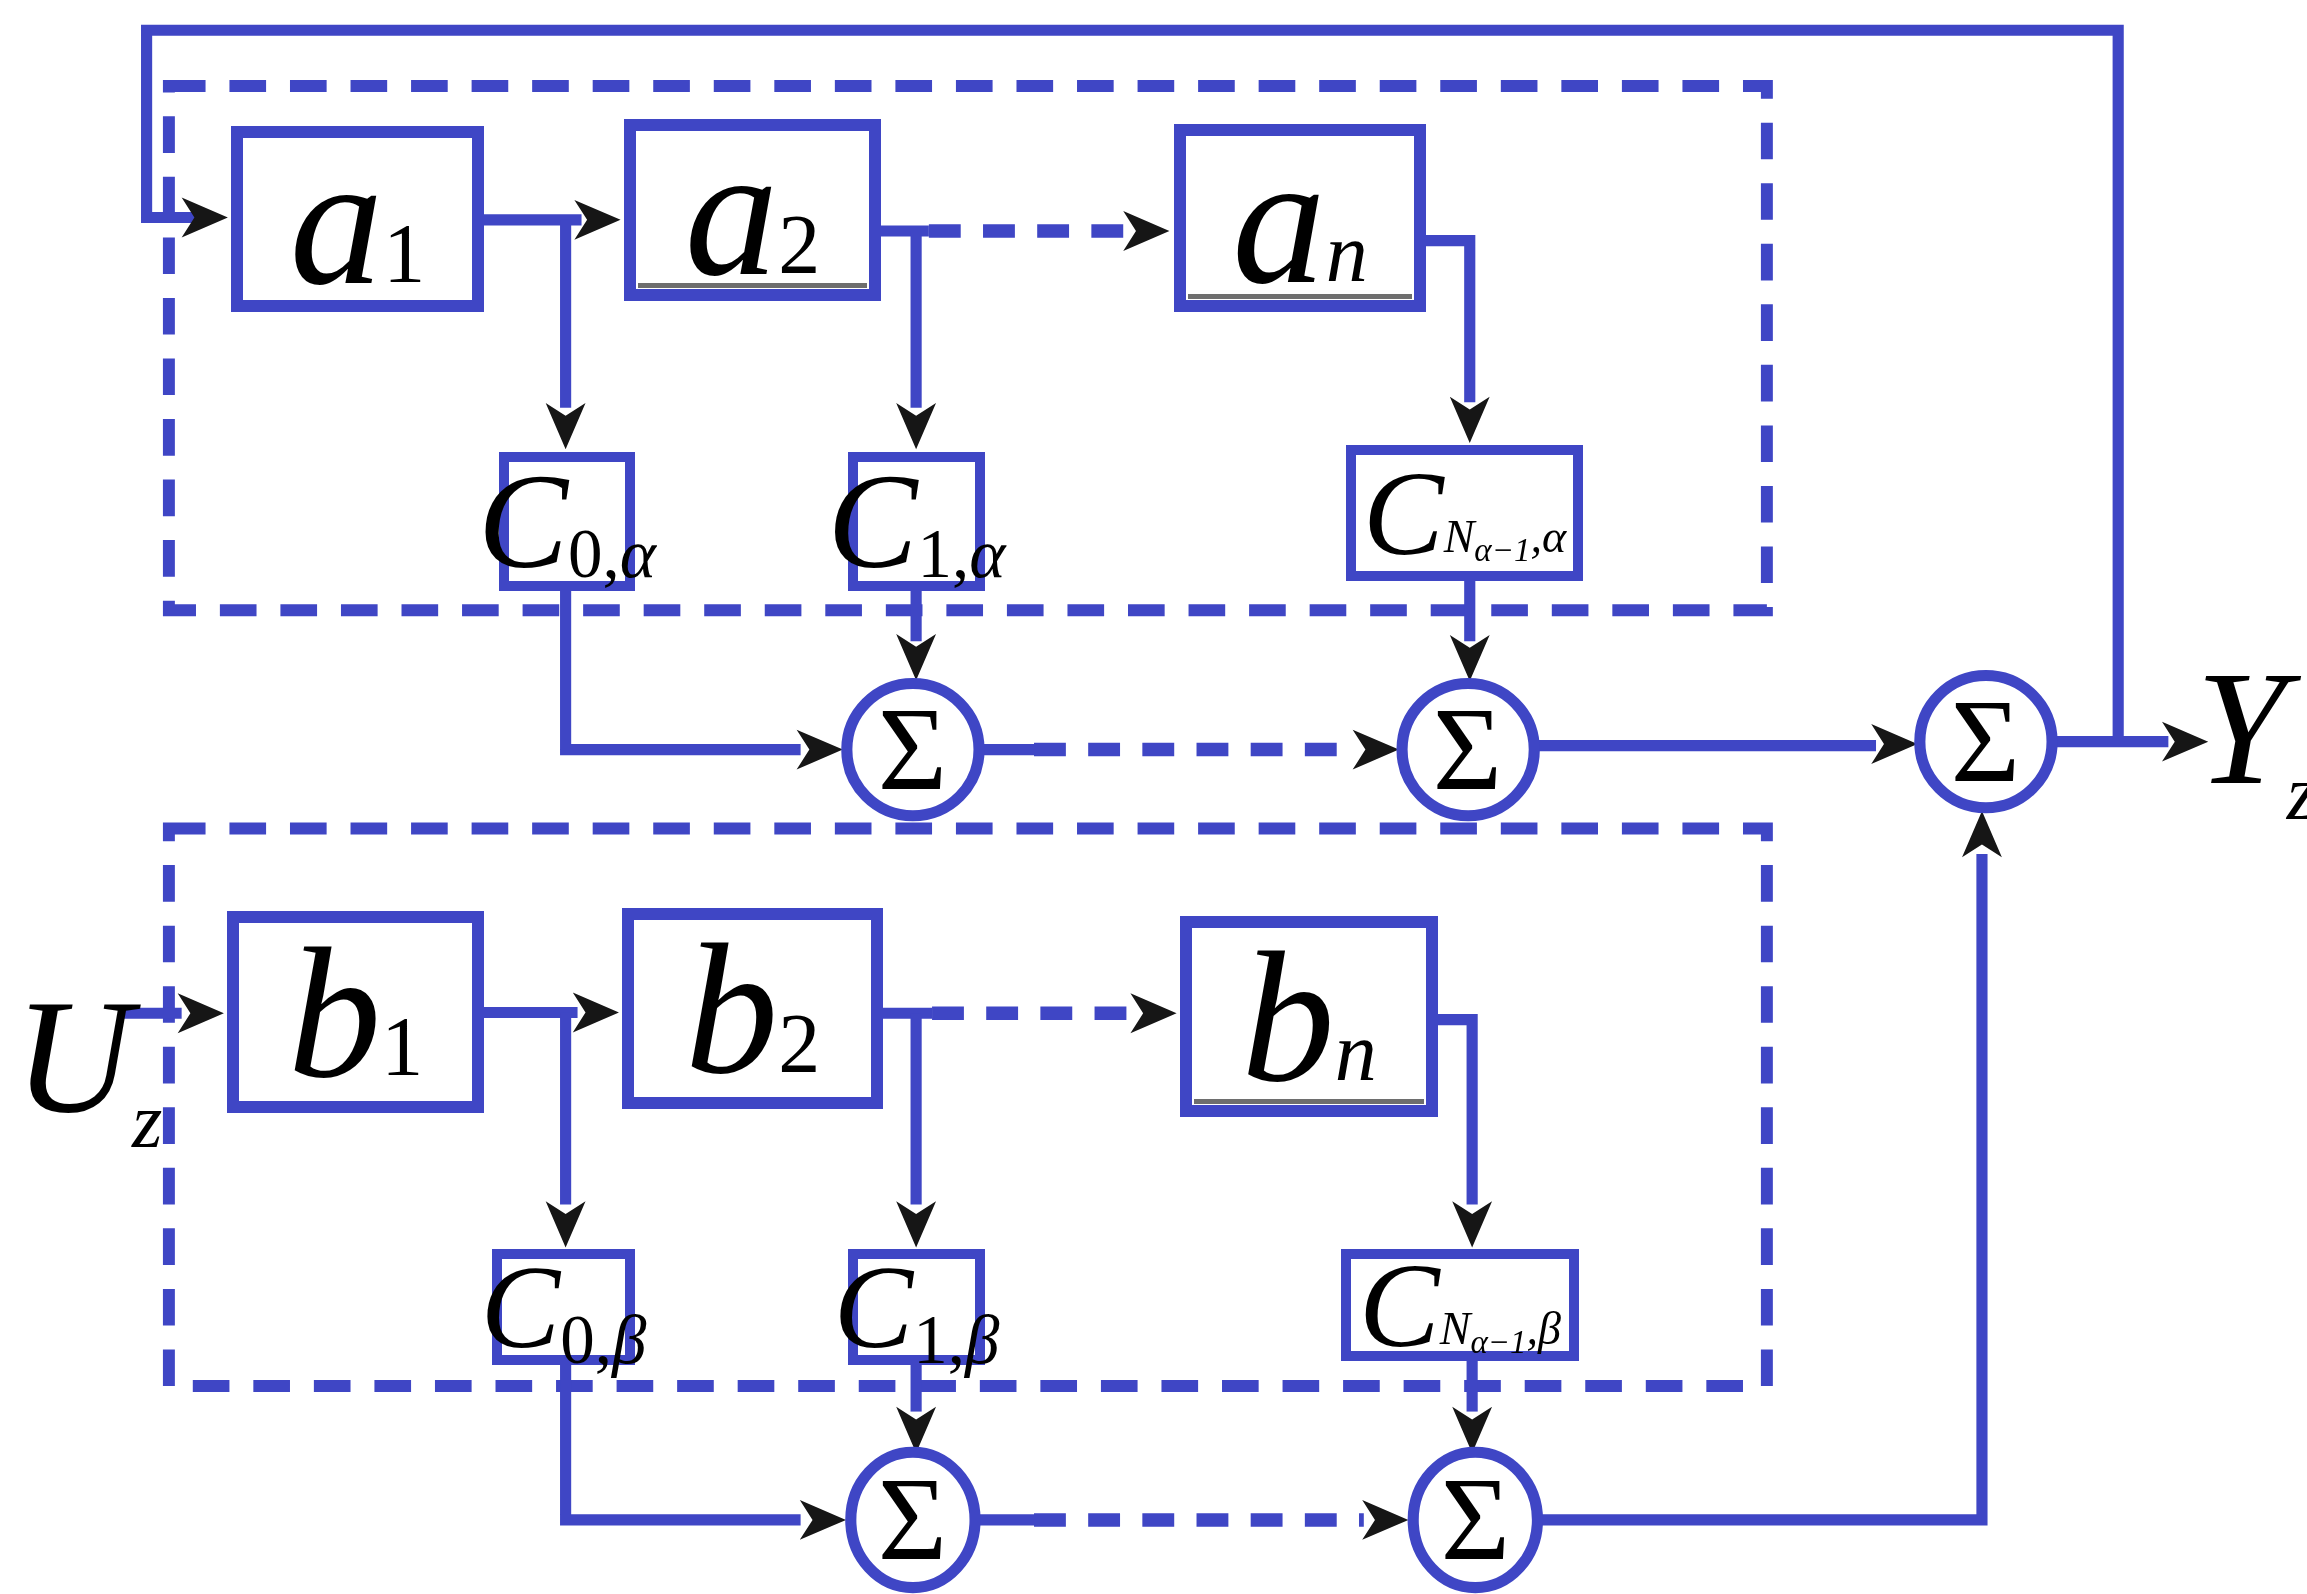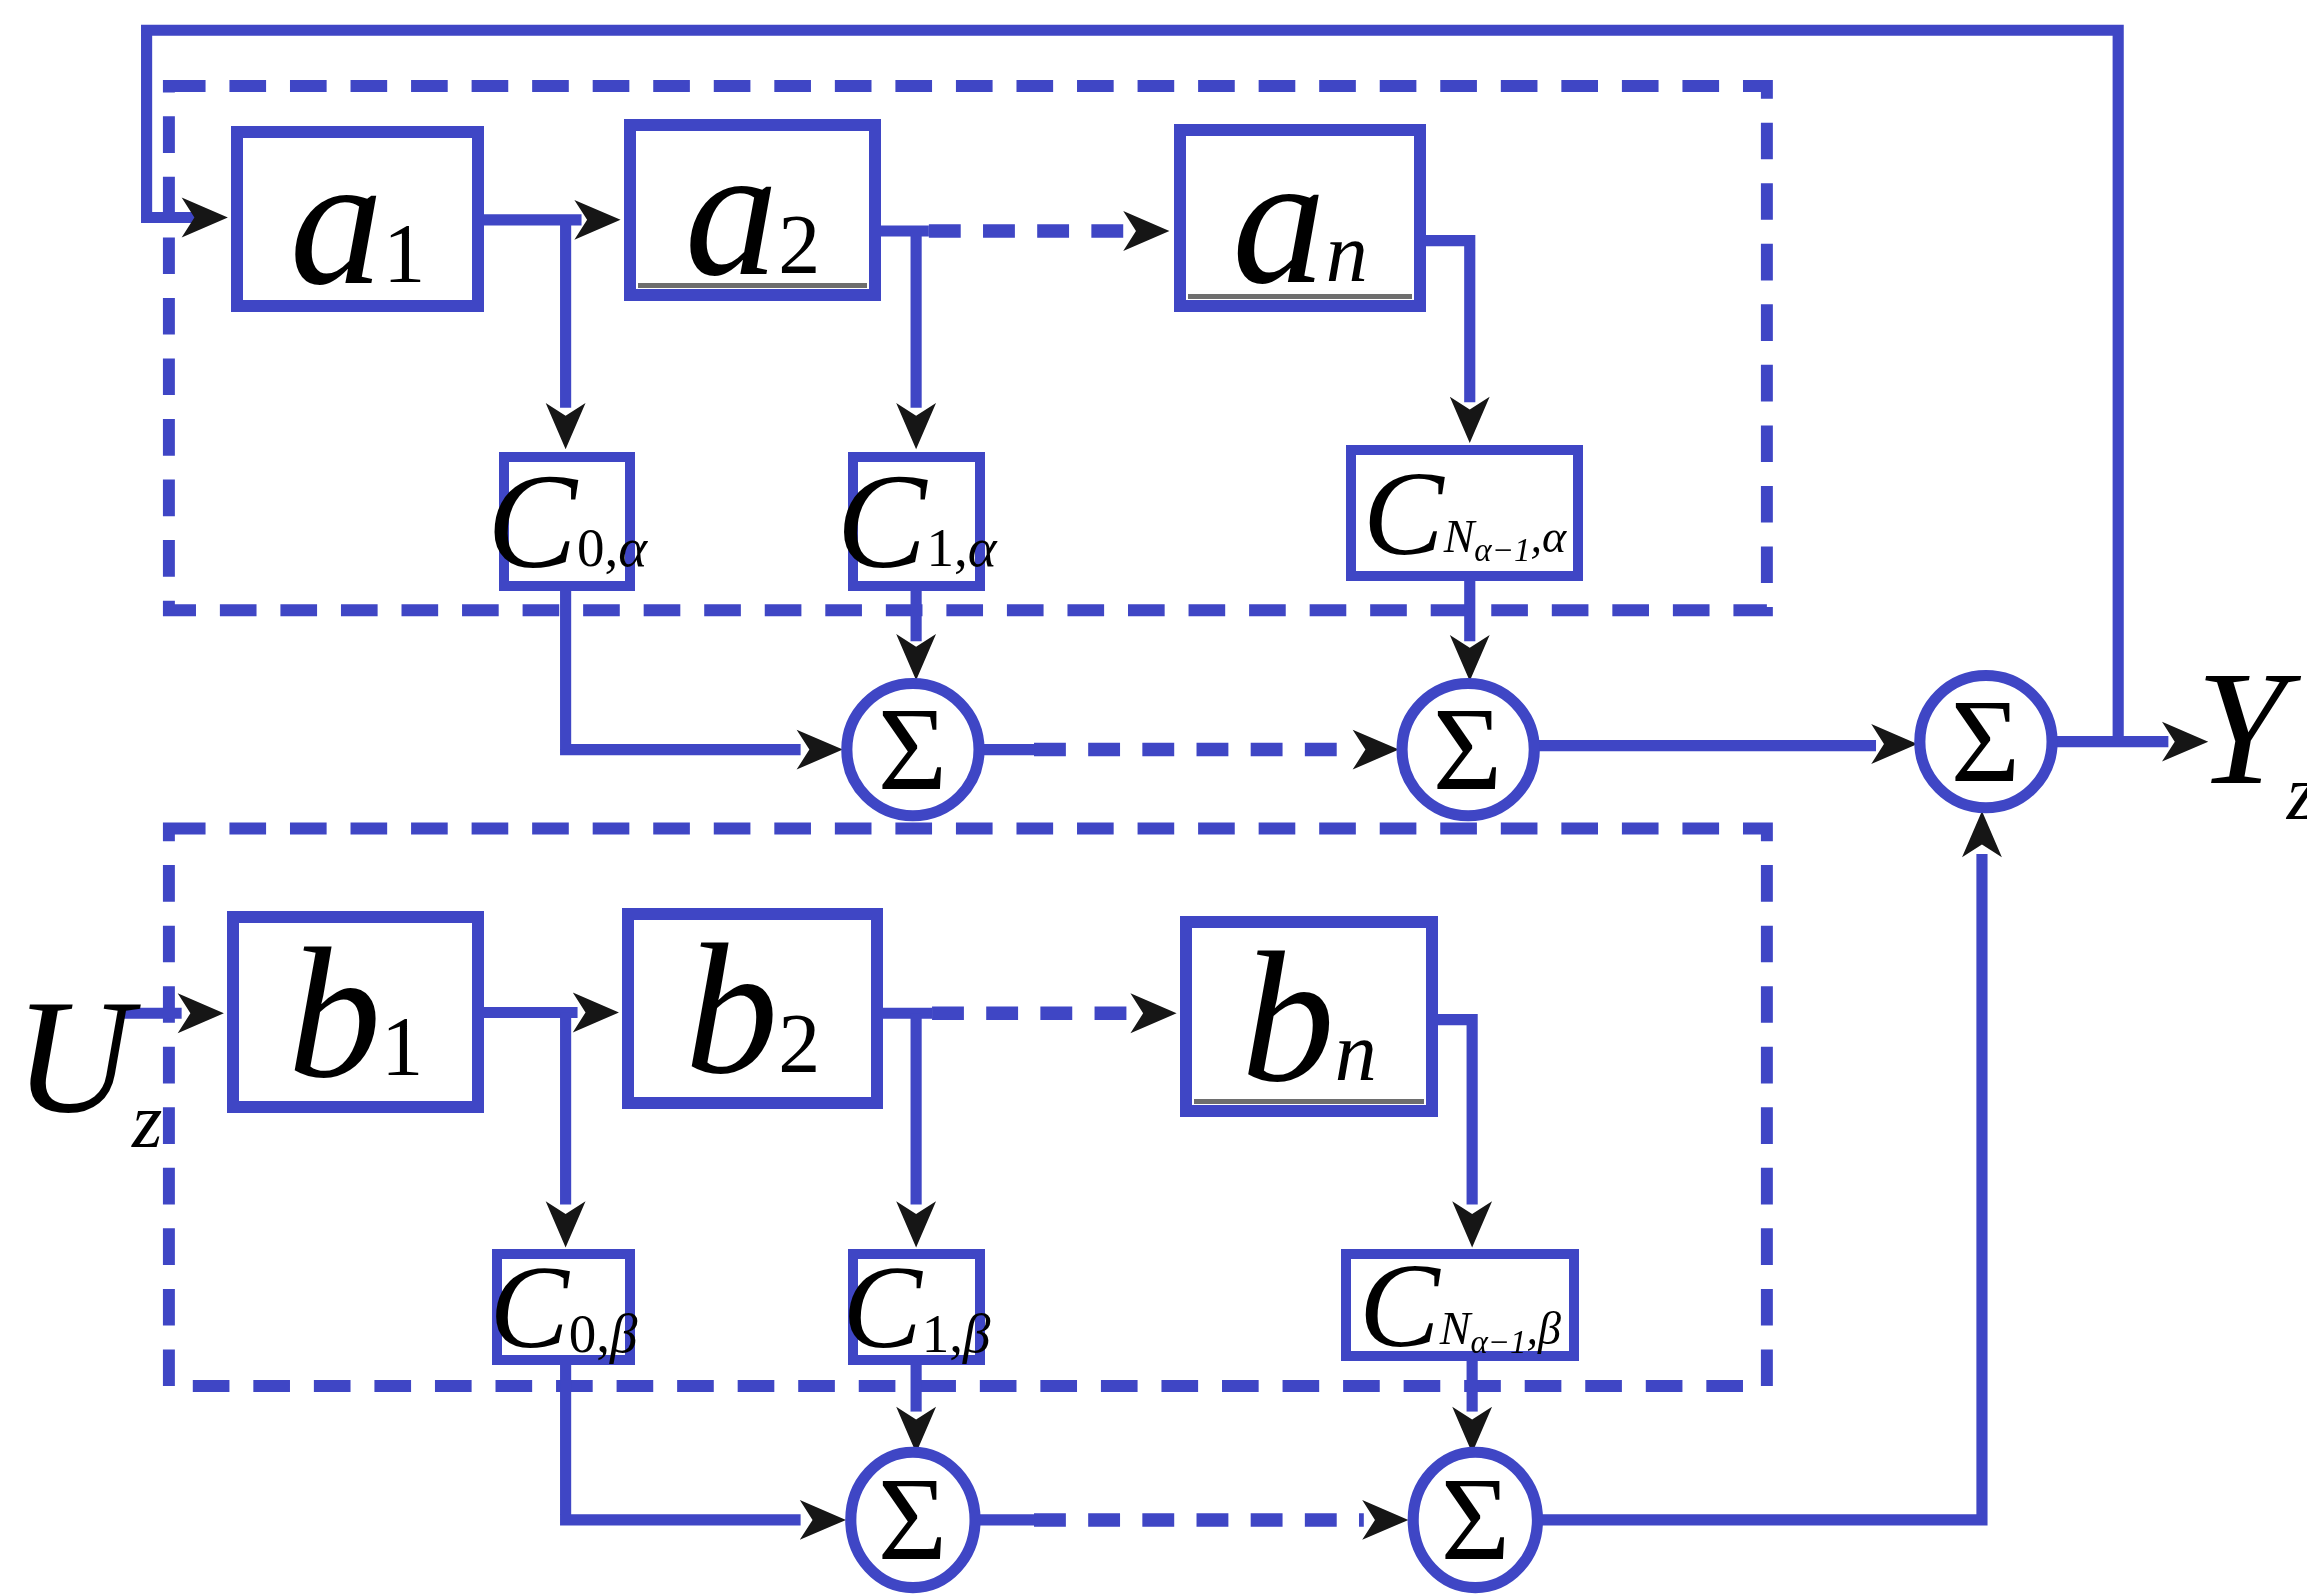--- a/index.html
+++ b/index.html
@@ -14,21 +14,21 @@
   .shadow::after{content:"";position:absolute;left:1.6px;right:1.6px;bottom:0.8px;height:4.8px;
        background:#4a4a4a;opacity:.8;}
 
   .base{font-style:italic;color:#000;line-height:1;}
   .gain .base{font-size:187px;}
   .gain .sub{font-size:84px;transform:translateY(42%);line-height:1;color:#000;}
   .sub-upright{font-style:normal;}
   .sub-italic{font-style:italic;}
 
   .coef .base{font-size:135px;}
-  .coef .sub{font-size:55px;transform:translateY(48%);line-height:1;color:#000;}
+  .coef .sub{font-size:69px;transform:translateY(48%);line-height:1;color:#000;}
   .coef .sub .g{font-style:italic;}
   .coef-wide .base{font-size:121px;}
   .coef-wide .sub{font-size:46px;transform:translateY(52%);}
   .coef-wide .subsub{font-size:33px;font-style:italic;transform:translateY(26%);display:inline-block;}
   .coef-wide .subtail{font-style:italic;}
 
   .sigma{position:absolute;z-index:3;display:flex;align-items:center;justify-content:center;
          color:#000;font-size:119px;font-style:normal;line-height:1;}
 
   .iolabel{position:absolute;z-index:2;white-space:nowrap;color:#000;line-height:1;}

